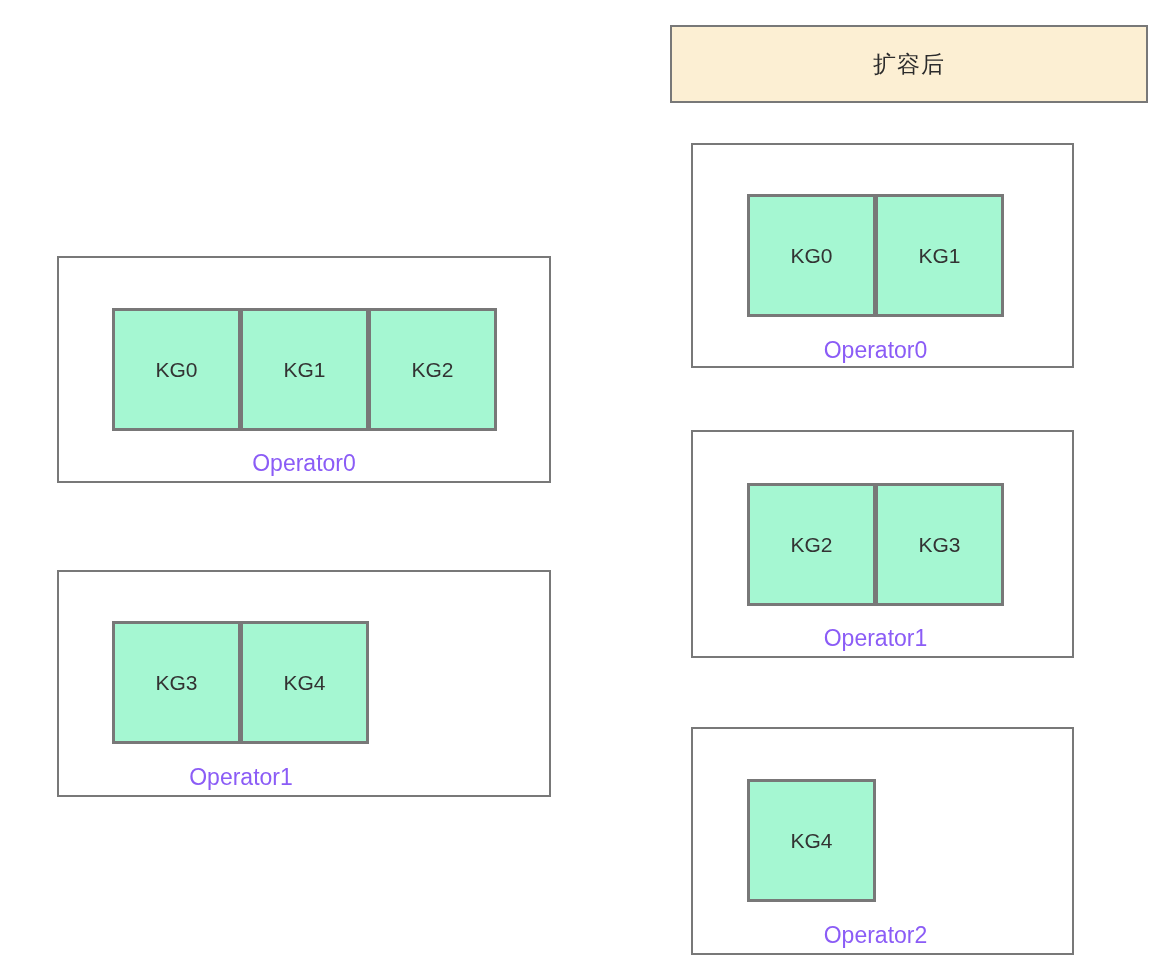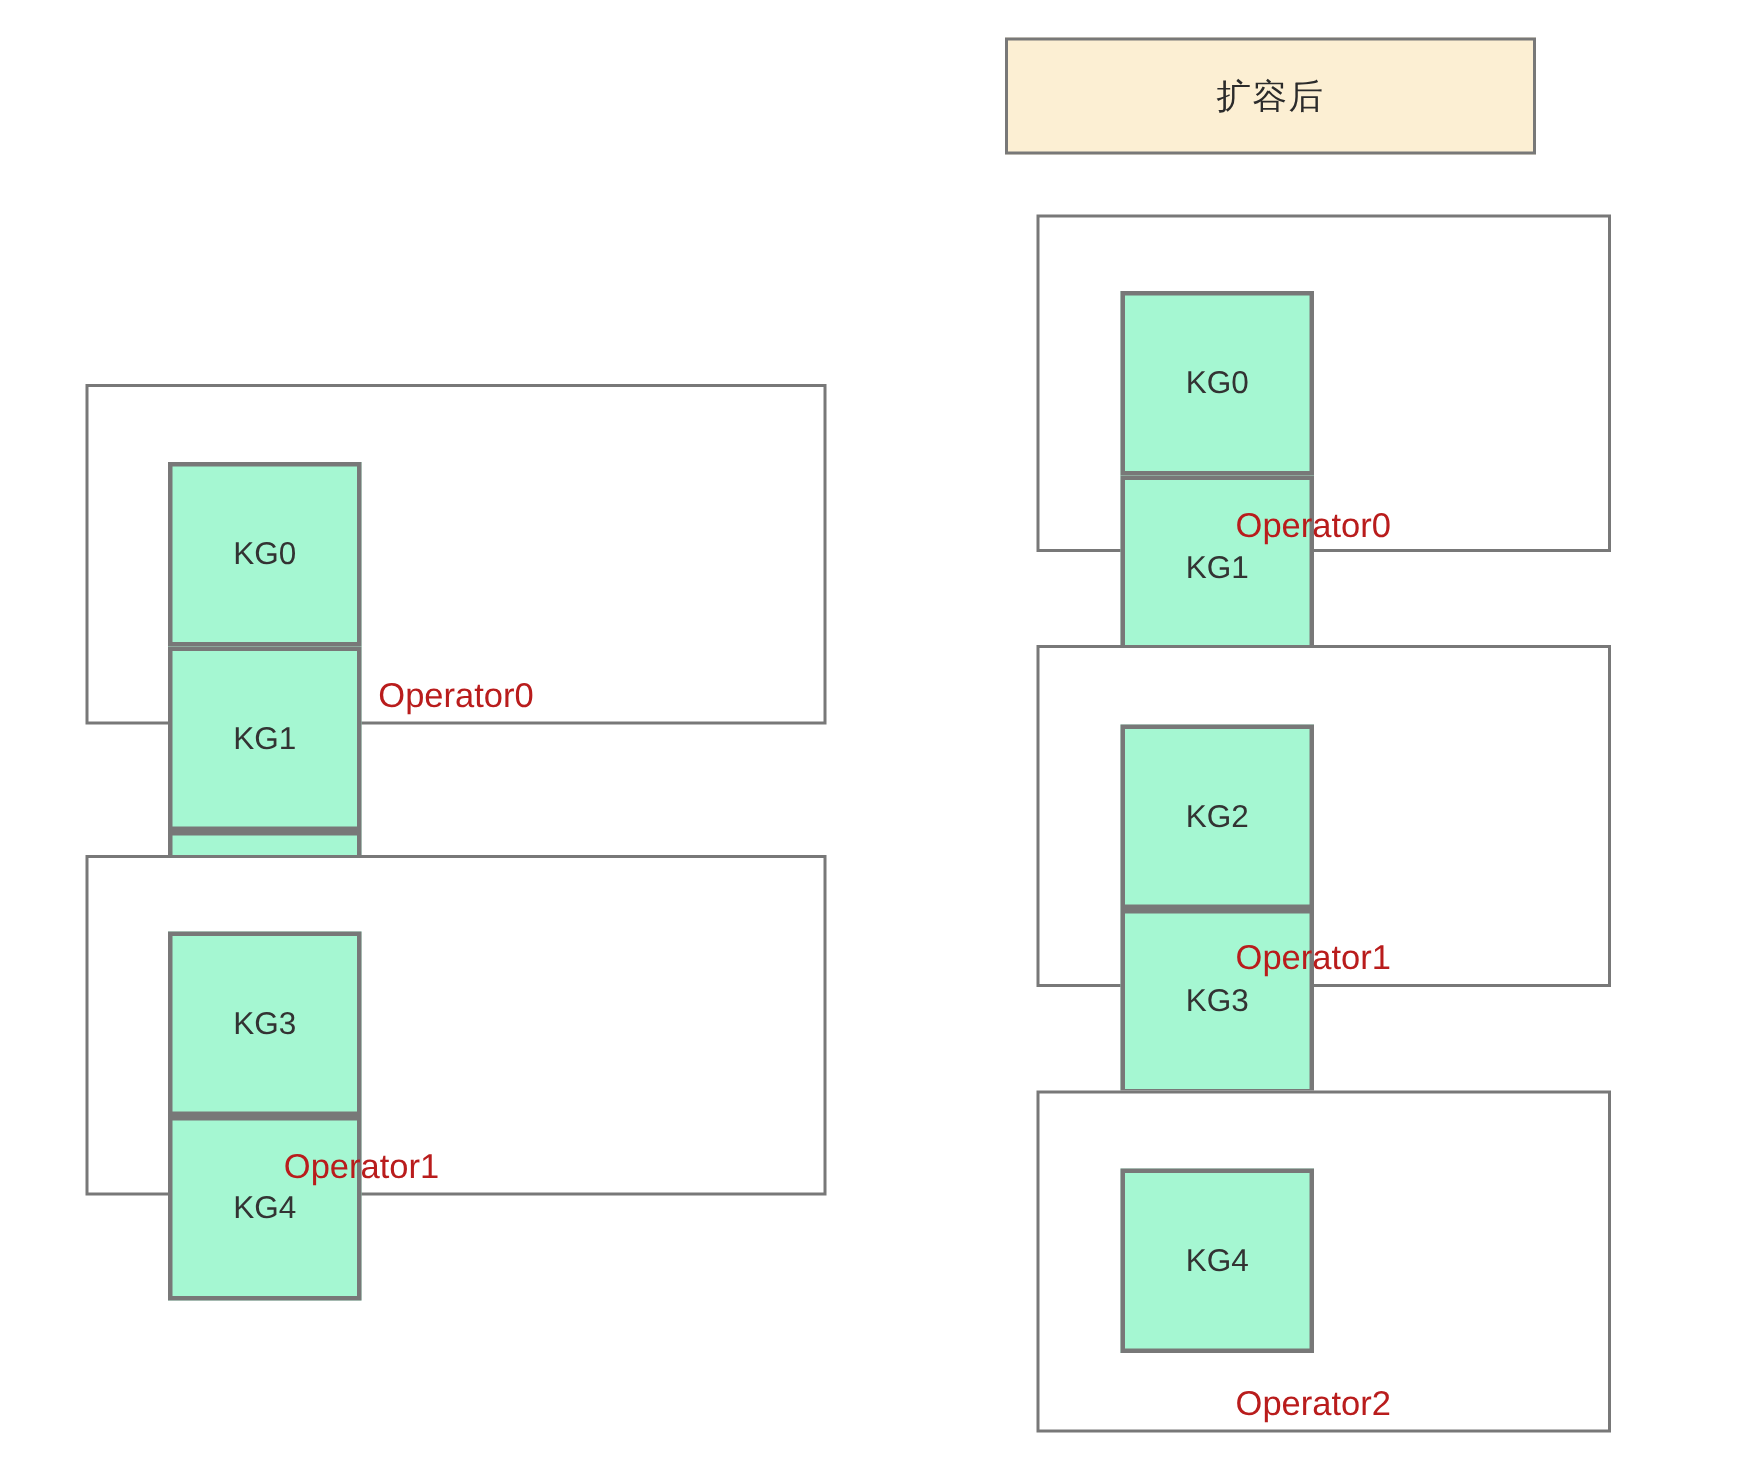--- a/index.html
+++ b/index.html
@@ -44,21 +44,21 @@
     position: absolute;
     box-sizing: border-box;
     background: #ffffff;
     border: 2px solid #787878;
   }
 
   
   .kg-row {
     position: absolute;
     display: flex;
-    flex-direction: column;
+    flex-direction: row;
   }
   .kg-box {
     box-sizing: border-box;
     background: #a5f7d2;
     border: 3px solid #787878;
     display: flex;
     align-items: center;
     justify-content: center;
     margin-right: -1px;
   }
@@ -67,41 +67,41 @@
     font-size: 21px;
     color: #333333;
     line-height: 1;
     user-select: none;
   }
 
   
   .operator-caption {
     position: absolute;
     font-size: 23px;
-    color: #b91c1c;
+    color: #8b5cf6;
     line-height: 1;
     text-align: center;
     white-space: nowrap;
   }
 
   
   #title-before      { left: 91px;  top: 113px; width: 427px; height: 81px; }
 
   #op-before-0       { left: 57px;  top: 256px; width: 494px; height: 227px; }
   #kgs-before-0      { left: 112px; top: 308px; }
   #kgs-before-0 .kg-box { width: 129px; height: 123px; }
   #cap-before-0      { left: 112px; top: 452px; width: 384px; }
 
   #op-before-1       { left: 57px;  top: 570px; width: 494px; height: 227px; }
   #kgs-before-1      { left: 112px; top: 621px; }
   #kgs-before-1 .kg-box { width: 129px; height: 123px; }
   #cap-before-1      { left: 112px; top: 766px; width: 258px; }
 
   
-  #title-after       { left: 670px; top: 25px;  width: 354px; height: 78px; }
+  #title-after       { left: 670px; top: 25px;  width: 478px; height: 78px; }
 
   #op-after-0        { left: 691px; top: 143px; width: 383px; height: 225px; }
   #kgs-after-0       { left: 747px; top: 194px; }
   #kgs-after-0 .kg-box { width: 129px; height: 123px; }
   #cap-after-0       { left: 747px; top: 339px; width: 257px; }
 
   #op-after-1        { left: 691px; top: 430px; width: 383px; height: 228px; }
   #kgs-after-1       { left: 747px; top: 483px; }
   #kgs-after-1 .kg-box { width: 129px; height: 123px; }
   #cap-after-1       { left: 747px; top: 627px; width: 257px; }

